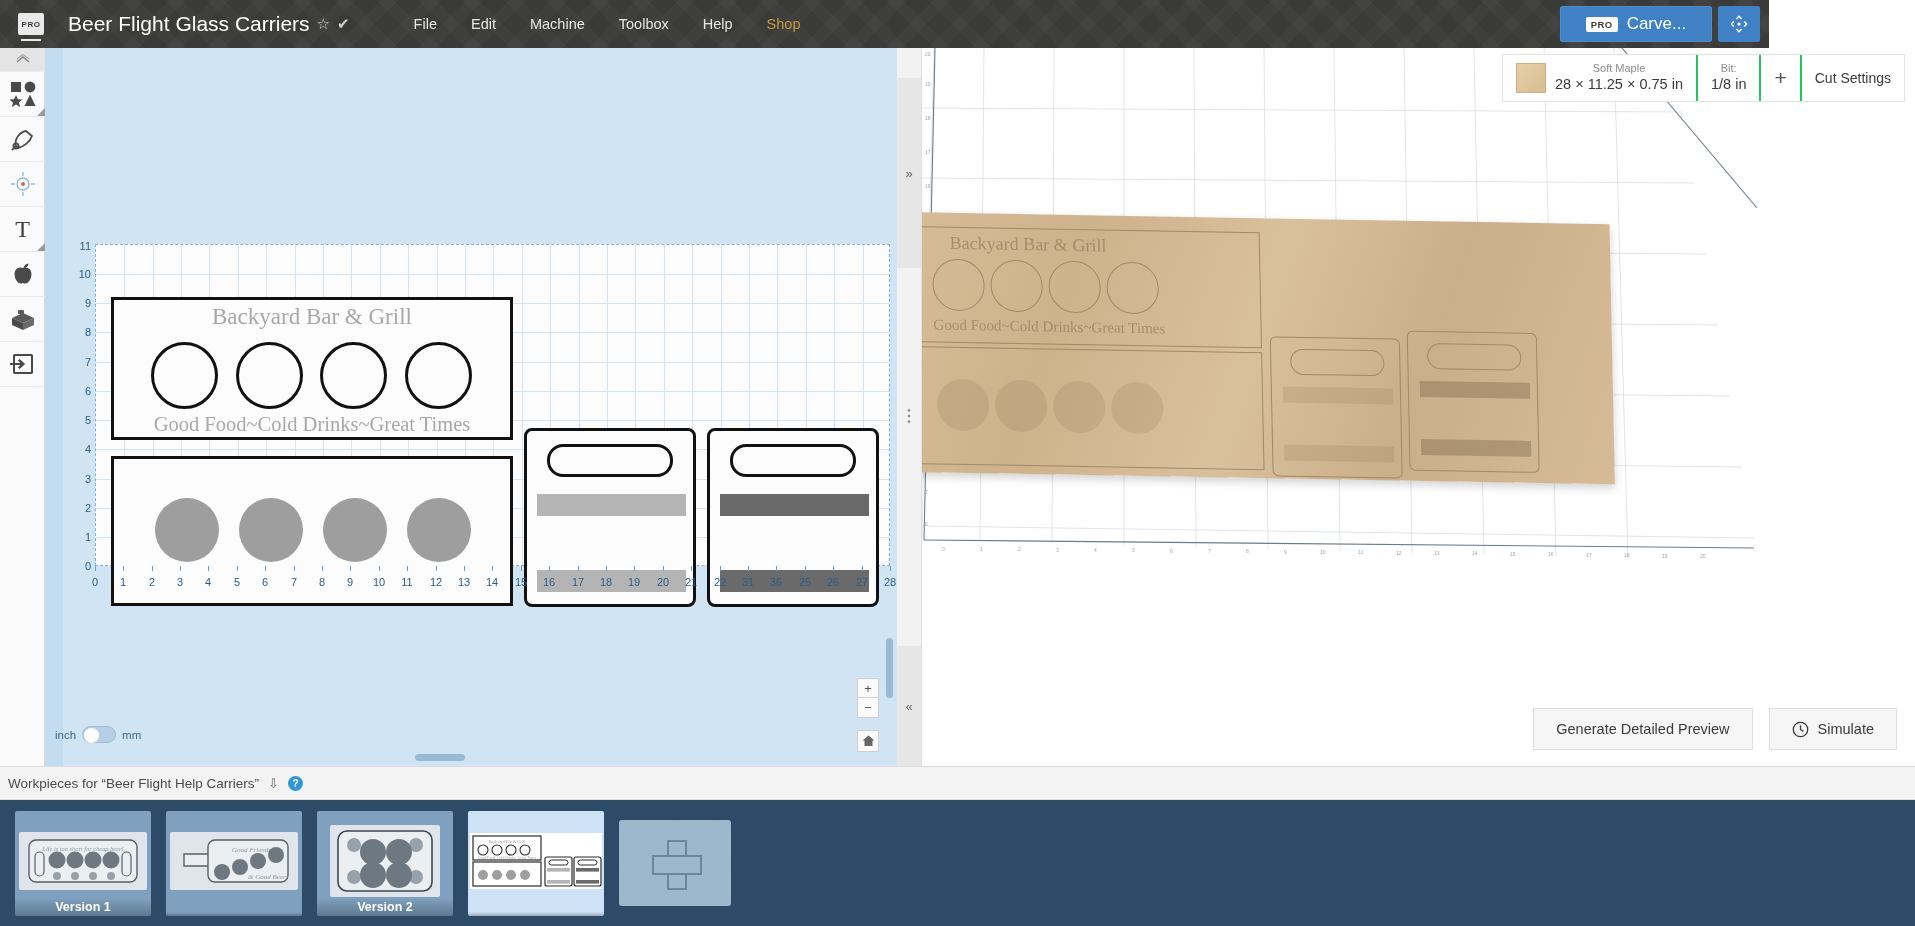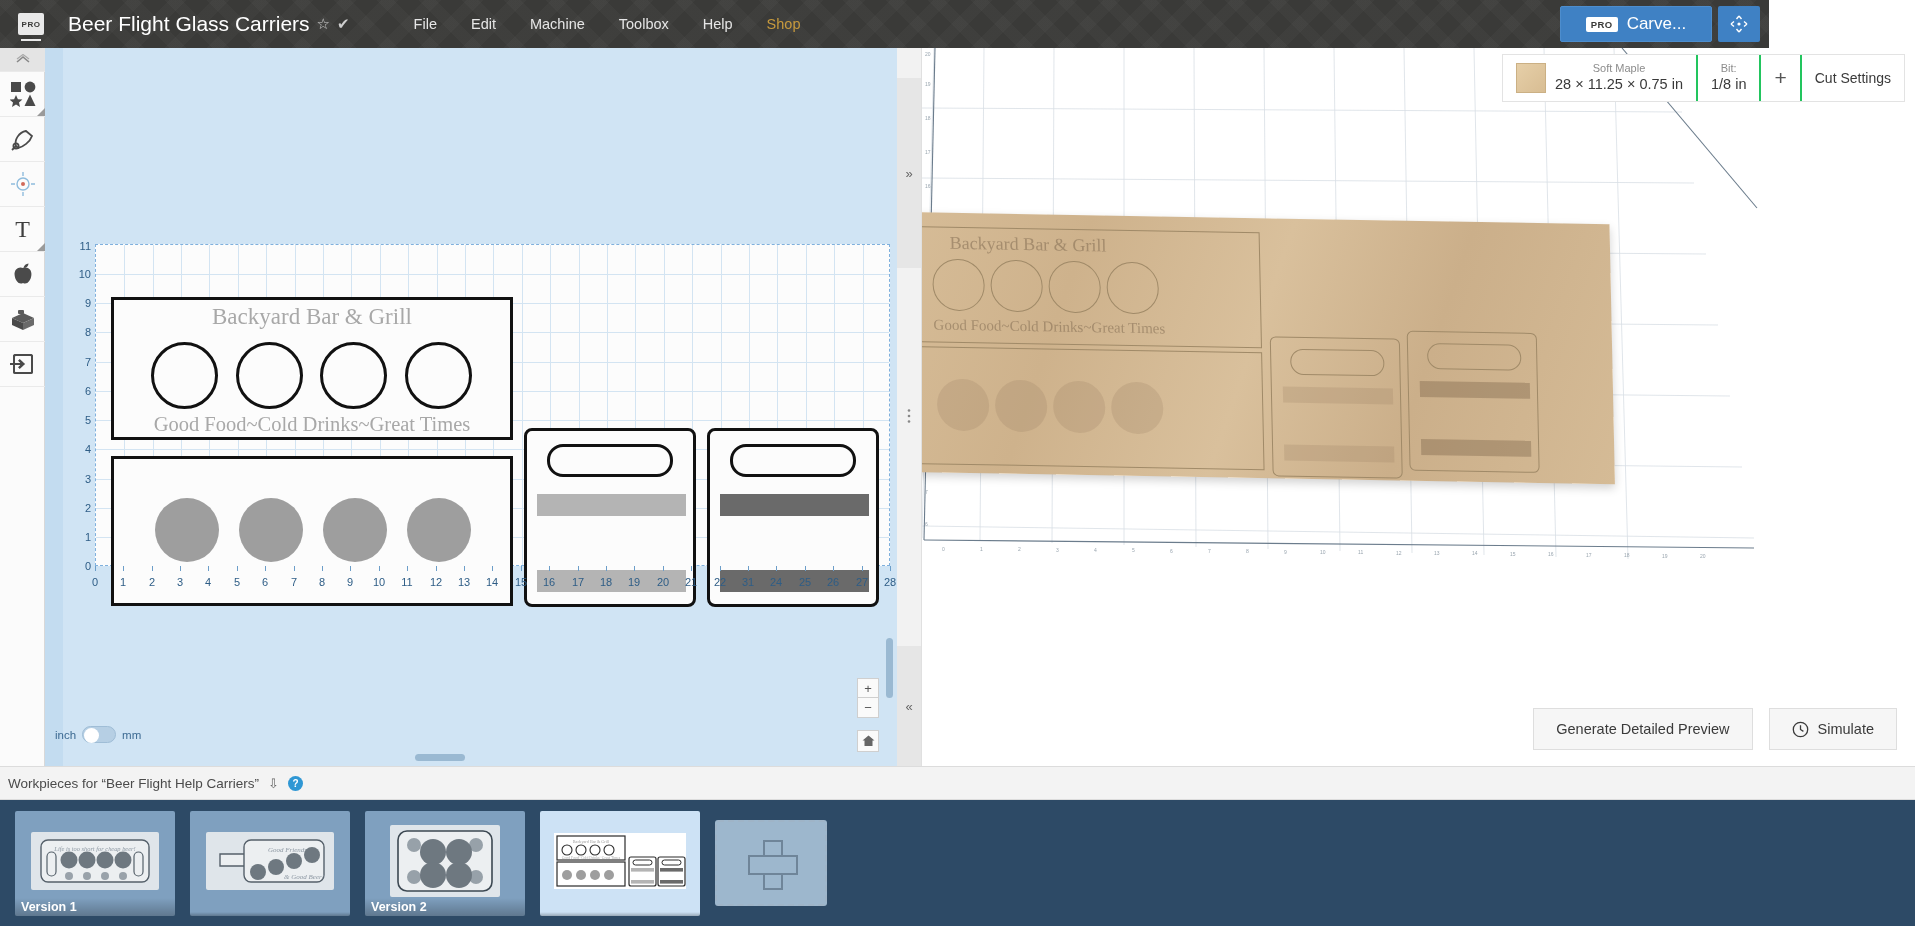--- a/index.html
+++ b/index.html
@@ -135,22 +135,22 @@
   
   #wpheader { position:absolute; left:0; bottom:126px; width:1915px; height:34px;
     background:#f3f3f3; border-top:1px solid #dcdcdc; border-bottom:1px solid #dcdcdc;
     display:flex; align-items:center; padding-left:8px; gap:9px; z-index:40; }
   #wpheader .t { font-size:13.5px; color:#4a4a4a; }
   .help-dot { width:15px; height:15px; border-radius:50%; background:#2f97d4; color:#fff;
     font-size:10px; font-weight:bold; display:flex; align-items:center; justify-content:center;
     cursor:pointer; }
   #wpstrip { position:absolute; left:0; bottom:0; width:1915px; height:126px;
     background:#2d4a66; display:flex; align-items:center; gap:15px; padding-left:15px; z-index:40; }
-  .thumb { width:160px; height:105px; background:#7fa0bf; position:relative;
-    cursor:pointer; flex:0 0 auto; border-radius:2px; overflow:hidden; }
+  .thumb { width:136px; height:105px; background:#7fa0bf; position:relative;
+    cursor:pointer; flex:0 0 auto; border-radius:2px; overflow:hidden;text-align:center; }
   .thumb.sel { background:#cde2f5; }
   .thumb .cap { position:absolute; left:0; bottom:0; width:100%; padding:2px 6px;
     font-size:12.5px; color:#fff; font-weight:bold;
     background:linear-gradient(transparent,rgba(0,0,0,.25)); }
   .thumb .art { position:absolute; left:50%; top:48%; transform:translate(-50%,-50%);
     width:128px; height:58px; background:#dfe5ea; border-radius:2px; }
   .addthumb { width:112px; height:86px; border:2px dashed #9fb4c7; border-radius:3px;
     background:#9db7cd; display:flex; align-items:center; justify-content:center;
     cursor:pointer; flex:0 0 auto; }
   .plus-shape { width:46px; height:46px; position:relative; }
@@ -378,21 +378,21 @@
       <div class="tk" style="left:539px">19</div>
     <div class="tick" style="left:568px"></div>
       <div class="tk" style="left:568px">20</div>
     <div class="tick" style="left:596px"></div>
       <div class="tk" style="left:596px">21</div>
     <div class="tick" style="left:625px"></div>
       <div class="tk" style="left:625px">22</div>
     <div class="tick" style="left:653px"></div>
       <div class="tk" style="left:653px">31</div>
     <div class="tick" style="left:681px"></div>
-      <div class="tk" style="left:681px">24</div>
+      <div class="tk" style="left:681px">36</div>
     <div class="tick" style="left:710px"></div>
       <div class="tk" style="left:710px">25</div>
     <div class="tick" style="left:738px"></div>
       <div class="tk" style="left:738px">26</div>
     <div class="tick" style="left:767px"></div>
       <div class="tk" style="left:767px">27</div>
     <div class="tick" style="left:795px"></div>
       <div class="tk" style="left:795px">28</div>
   </div>
 

